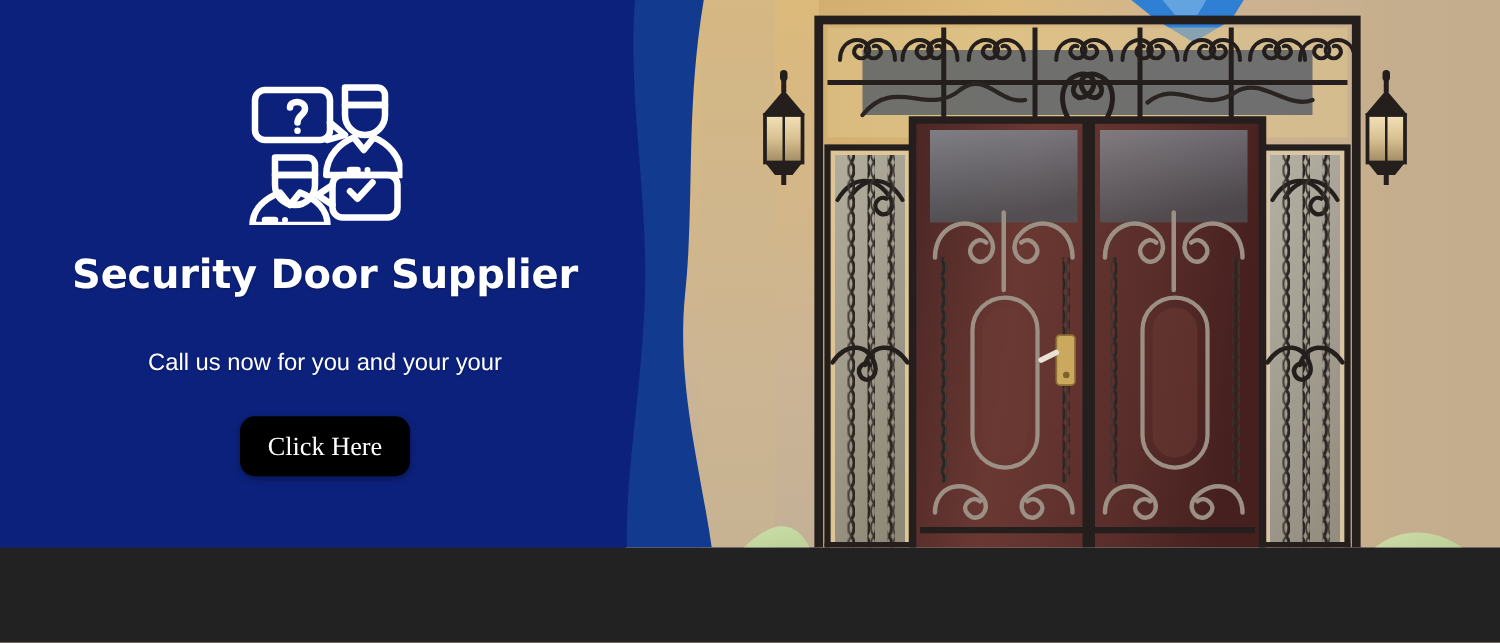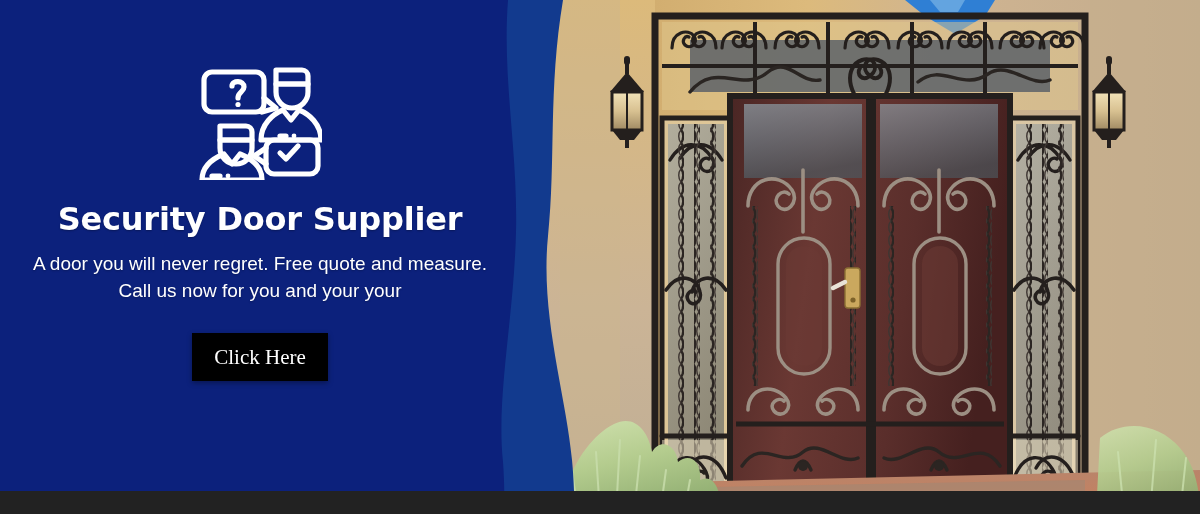--- a/index.html
+++ b/index.html
@@ -1,20 +1,20 @@
 <!DOCTYPE html>
 <html><head>
 <meta charset="utf-8">
 <title>Security Door Supplier Banner</title>
 <style>
   * { margin:0; padding:0; box-sizing:border-box; }
   html,body { background:#222; }
   .banner {
     position:relative;
-    width:1200px; height:491px;
+    width:1200px; height:438px;
     overflow:hidden;
     font-family:"Liberation Sans", sans-serif;
     background:#0c217c;
   }
 
   
   .photo { position:absolute; inset:0 0 0 0; }
   .photo svg { display:block; width:1200px; height:514px; }
 
   
@@ -54,21 +54,21 @@
     text-shadow:0 1px 2px rgba(0,0,0,.25);
   }
   .cta {
     margin-top:28px;
     display:inline-flex;
     align-items:center; justify-content:center;
     min-width:128px; height:48px;
     padding:0 22px;
     background:#000000;
     color:#ffffff;
-    border:none; border-radius:0;
+    border:none; border-radius:12px;
     font-family:"Liberation Serif", serif;
     font-size:21px;
     line-height:1;
     cursor:pointer;
     box-shadow:0 2px 5px rgba(0,0,0,.35);
   }
 </style>
 </head>
 <body>
 
@@ -347,20 +347,20 @@
         <path d="M80,88 L116,88 A8,8 0 0 1 124,96 L124,114 A8,8 0 0 1 116,122
                  L80,122 A8,8 0 0 1 72,114 L72,96 A8,8 0 0 1 80,88 Z" transform="translate(-4,-4)"></path>
         <path d="M72,96 L60,104 L72,112" transform="translate(-4,-4)"></path>
         <path d="M86,101 L92,107 L104,94" transform="translate(-4,-4)"></path>
       </svg>
     </div>
 
     <h1 class="headline">Security Door Supplier</h1>
 
     <p class="subline">
-      <span>A door you will never regret. Free quote and measure.</span><br>
+      <br>
       <span>Call us now for you and your your</span>
     </p>
 
     <button class="cta" type="button">Click Here</button>
   </div>
 
 </div>
 
 </body></html>

